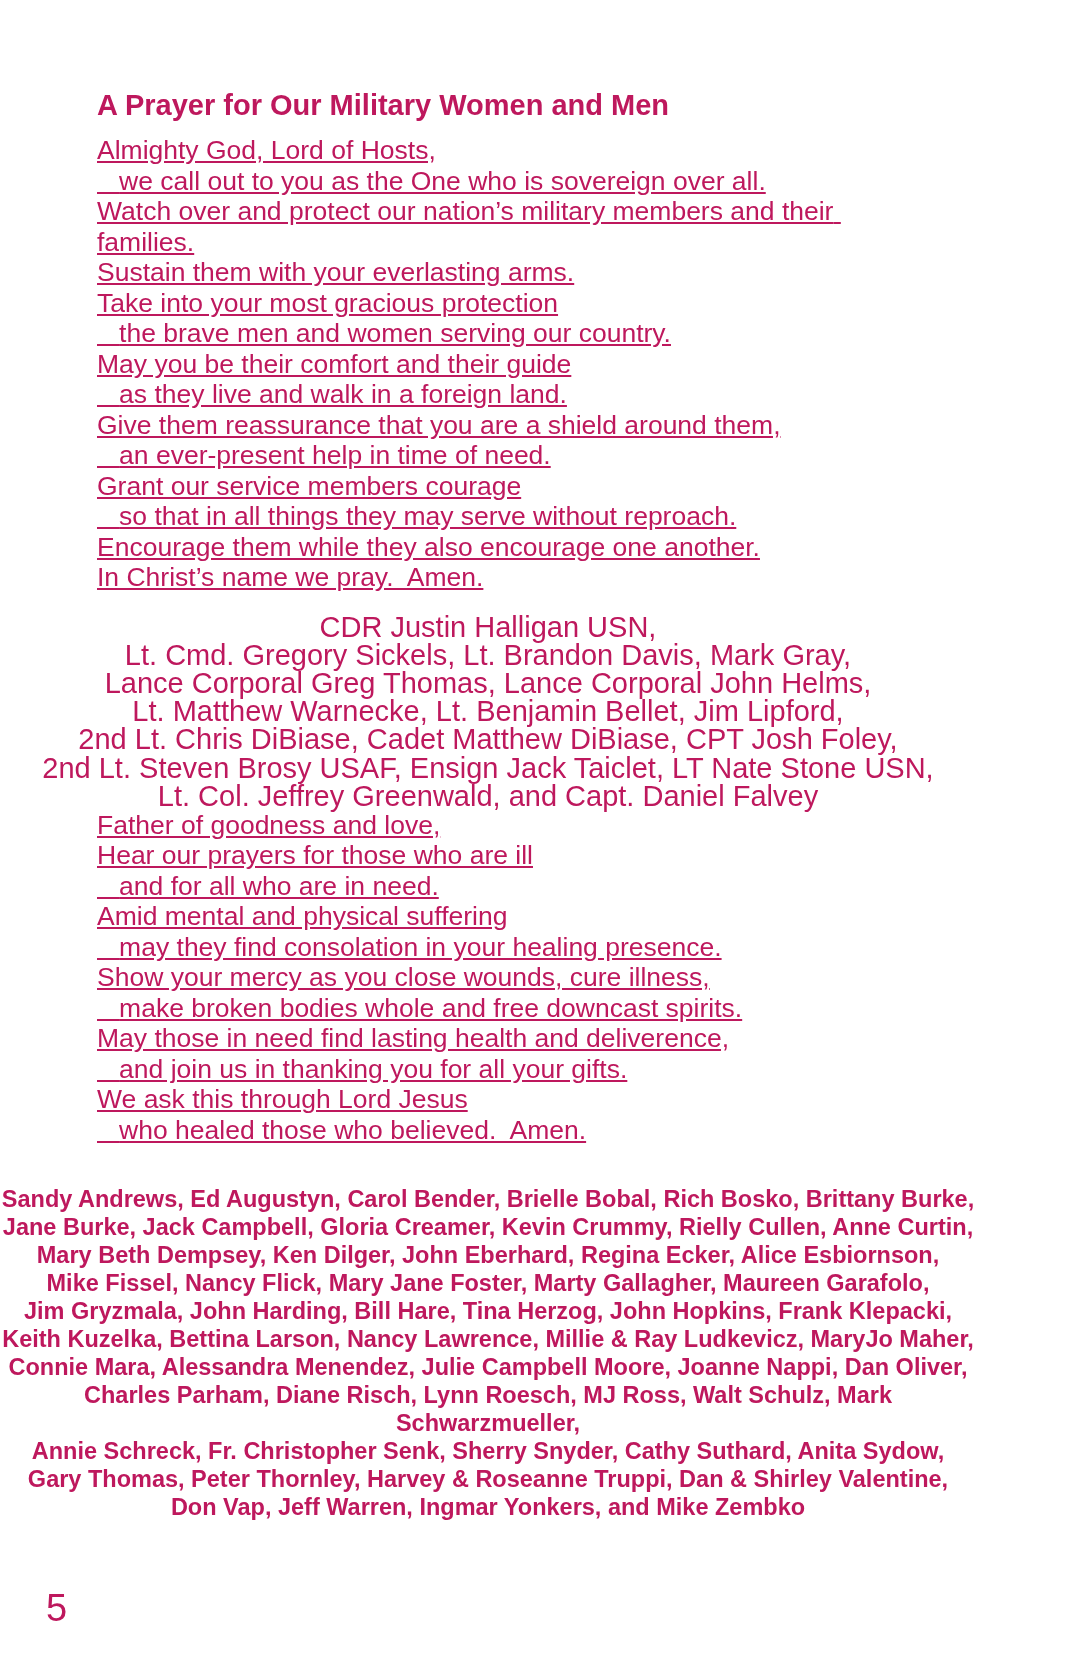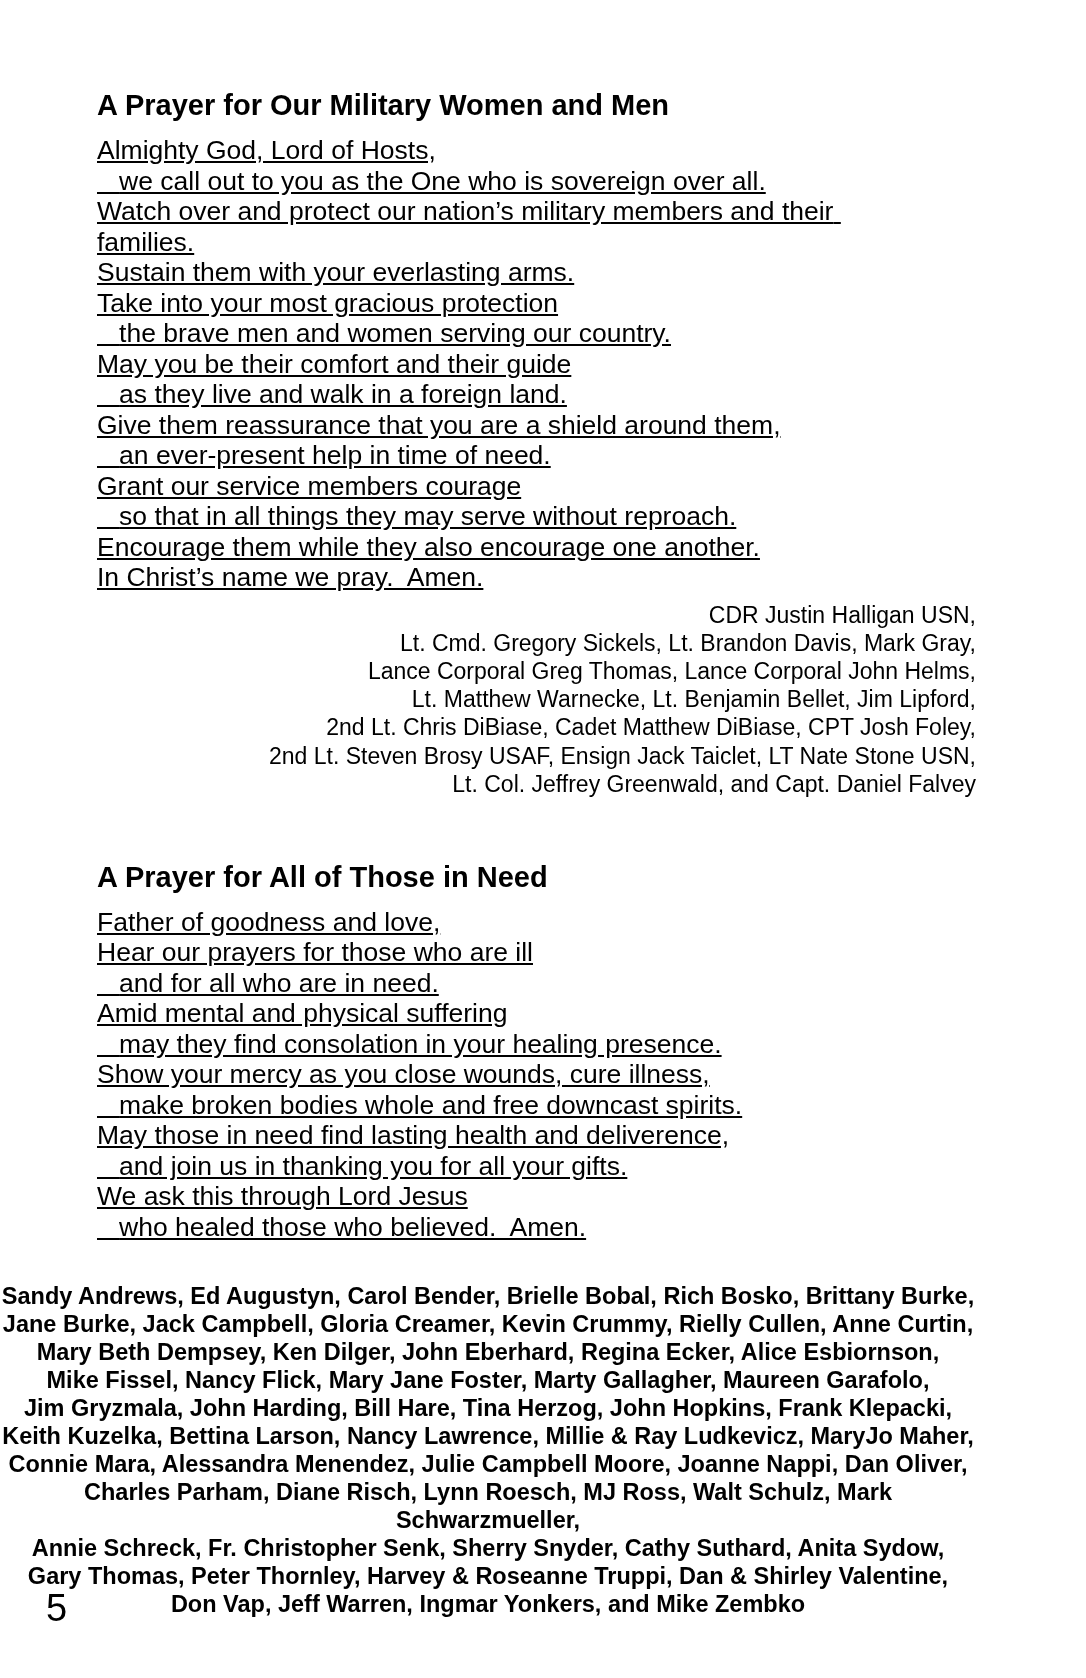--- a/index.html
+++ b/index.html
@@ -1,21 +1,21 @@
 <!DOCTYPE html>
 <html><head>
 <meta charset="utf-8">
 <style>
   html, body { margin: 0; padding: 0; background: #ffffff; }
   .page {
     position: relative;
     width: 976px;
     height: 1678px;
     background: #ffffff;
-    color: #000000;
+    color: #be185d;
     font-family: "Liberation Sans", "DejaVu Sans", sans-serif;
     overflow: hidden;
     box-sizing: border-box;
     padding-top: 88px;
   }
   .heading {
     font-size: 29px;
     line-height: 34px;
     font-weight: 700;
     margin: 0 60px 13px 97px;
@@ -27,24 +27,23 @@
     line-height: 30.5px;
     white-space: pre-wrap;
     text-decoration: underline;
   }
   .prayer-line { white-space: pre-wrap; }
   .names {
     text-align: center;
     white-space: pre-wrap;
   }
   .names-military {
-    margin-top: 8px;
-    font-size: 23px;
+    margin-top: 20px;
+    font-size: 29px;
     line-height: 28.2px;
-    text-align: right;
   }
   .section-need .heading { margin-top: 62px; }
   .names-need {
     margin-top: 40px;
     font-size: 23.5px;
     line-height: 28px;
     font-weight: bold;
   }
   .page-number {
     position: absolute;
@@ -59,19 +58,18 @@
 
 <div class="page">
 
   <section class="section-military">
     <h2 class="heading">A Prayer for Our Military Women and Men</h2>
     <div class="prayer"><div class="prayer-line">Almighty God, Lord of Hosts,</div><div class="prayer-line">   we call out to you as the One who is sovereign over all.</div><div class="prayer-line">Watch over and protect our nation’s military members and their families.</div><div class="prayer-line">Sustain them with your everlasting arms.</div><div class="prayer-line">Take into your most gracious protection</div><div class="prayer-line">   the brave men and women serving our country.</div><div class="prayer-line">May you be their comfort and their guide</div><div class="prayer-line">   as they live and walk in a foreign land.</div><div class="prayer-line">Give them reassurance that you are a shield around them,</div><div class="prayer-line">   an ever-present help in time of need.</div><div class="prayer-line">Grant our service members courage</div><div class="prayer-line">   so that in all things they may serve without reproach.</div><div class="prayer-line">Encourage them while they also encourage one another.</div><div class="prayer-line">In Christ’s name we pray.  Amen.</div></div>
     <div class="names names-military"><div class="name-line">CDR Justin Halligan USN,</div><div class="name-line">Lt. Cmd. Gregory Sickels, Lt. Brandon Davis, Mark Gray,</div><div class="name-line">Lance Corporal Greg Thomas, Lance Corporal John Helms,</div><div class="name-line">Lt. Matthew Warnecke, Lt. Benjamin Bellet, Jim Lipford,</div><div class="name-line">2nd Lt. Chris DiBiase, Cadet Matthew DiBiase, CPT Josh Foley,</div><div class="name-line">2nd Lt. Steven Brosy USAF, Ensign Jack Taiclet, LT Nate Stone USN,</div><div class="name-line">Lt. Col. Jeffrey Greenwald, and Capt. Daniel Falvey</div></div>
   </section>
 
   <section class="section-need">
-    <h2 class="heading">A Prayer for All of Those in Need</h2>
     <div class="prayer"><div class="prayer-line">Father of goodness and love,</div><div class="prayer-line">Hear our prayers for those who are ill</div><div class="prayer-line">   and for all who are in need.</div><div class="prayer-line">Amid mental and physical suffering</div><div class="prayer-line">   may they find consolation in your healing presence.</div><div class="prayer-line">Show your mercy as you close wounds, cure illness,</div><div class="prayer-line">   make broken bodies whole and free downcast spirits.</div><div class="prayer-line">May those in need find lasting health and deliverence,</div><div class="prayer-line">   and join us in thanking you for all your gifts.</div><div class="prayer-line">We ask this through Lord Jesus</div><div class="prayer-line">   who healed those who believed.  Amen.</div></div>
     <div class="names names-need"><div class="name-line">Sandy Andrews, Ed Augustyn, Carol Bender, Brielle Bobal, Rich Bosko, Brittany Burke,</div><div class="name-line">Jane Burke, Jack Campbell, Gloria Creamer, Kevin Crummy, Rielly Cullen, Anne Curtin,</div><div class="name-line">Mary Beth Dempsey, Ken Dilger, John Eberhard, Regina Ecker, Alice Esbiornson,</div><div class="name-line">Mike Fissel, Nancy Flick, Mary Jane Foster, Marty Gallagher, Maureen Garafolo,</div><div class="name-line">Jim Gryzmala, John Harding, Bill Hare, Tina Herzog, John Hopkins, Frank Klepacki,</div><div class="name-line">Keith Kuzelka, Bettina Larson, Nancy Lawrence, Millie &amp; Ray Ludkevicz, MaryJo Maher,</div><div class="name-line">Connie Mara, Alessandra Menendez, Julie Campbell Moore, Joanne Nappi, Dan Oliver,</div><div class="name-line">Charles Parham, Diane Risch, Lynn Roesch, MJ Ross, Walt Schulz, Mark Schwarzmueller,</div><div class="name-line">Annie Schreck, Fr. Christopher Senk, Sherry Snyder, Cathy Suthard, Anita Sydow,</div><div class="name-line">Gary Thomas, Peter Thornley, Harvey &amp; Roseanne Truppi, Dan &amp; Shirley Valentine,</div><div class="name-line">Don Vap, Jeff Warren, Ingmar Yonkers, and Mike Zembko</div></div>
   </section>
 
   <div class="page-number">5</div>
 </div>
 
 </body></html>

